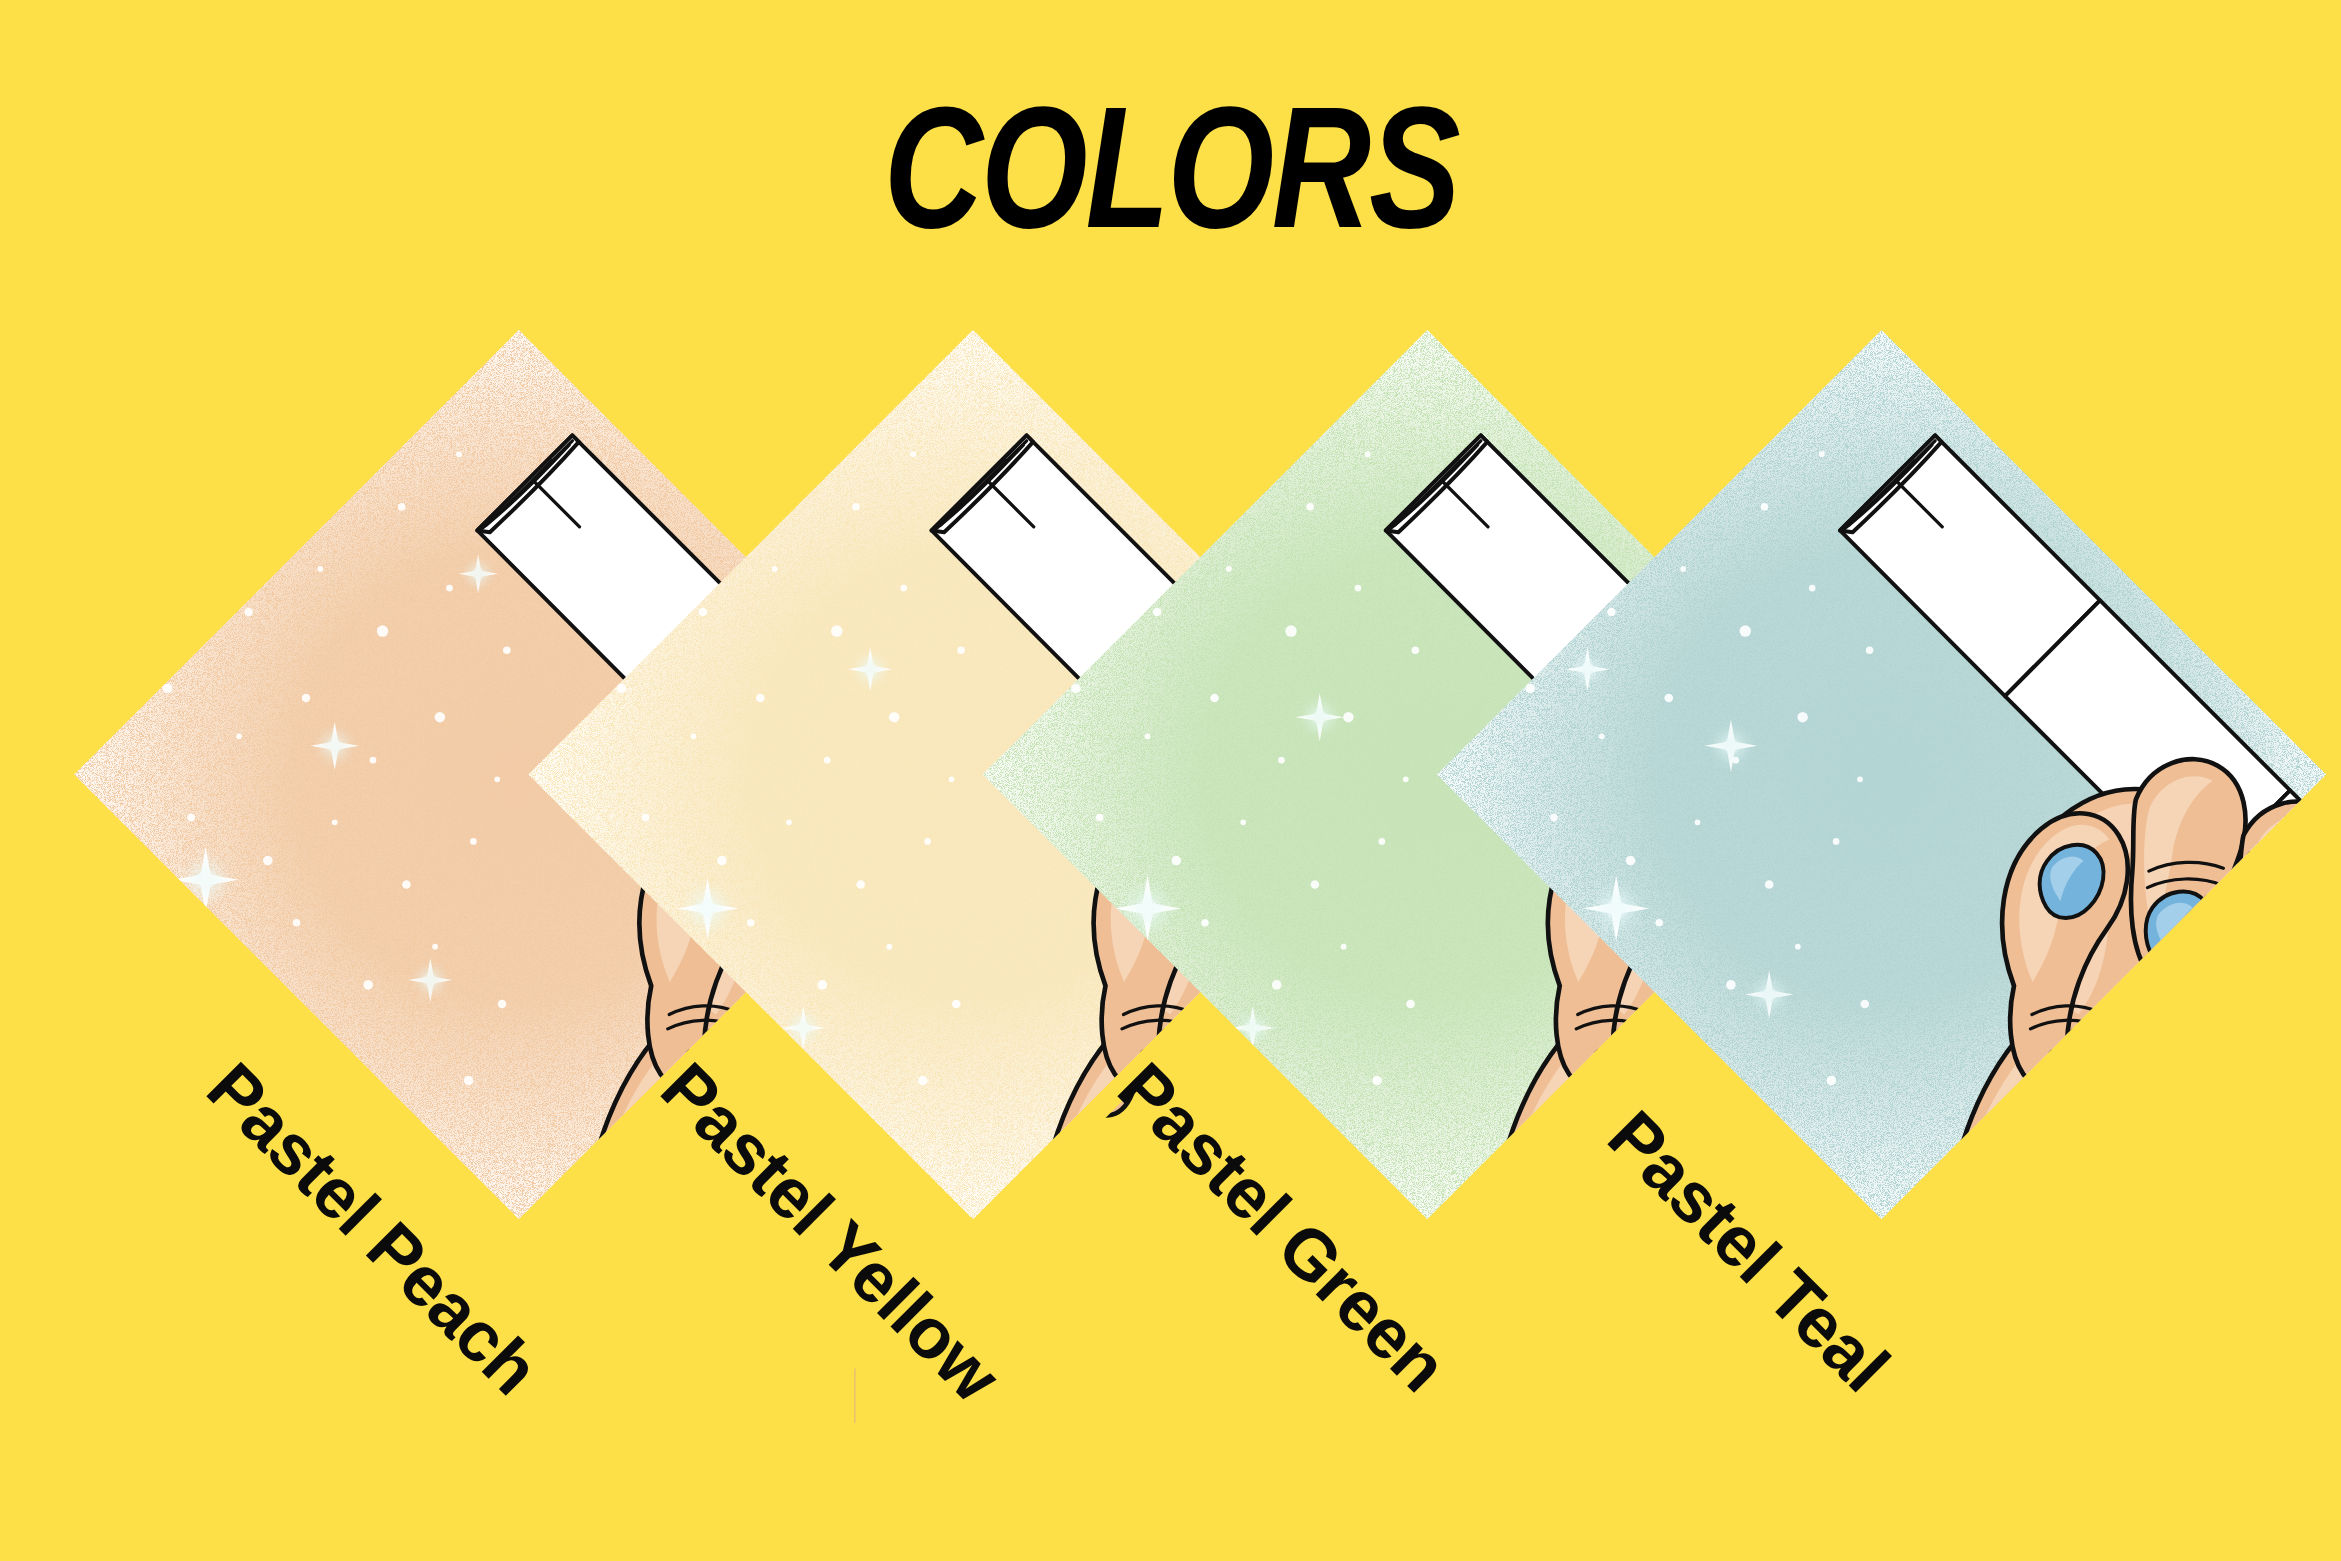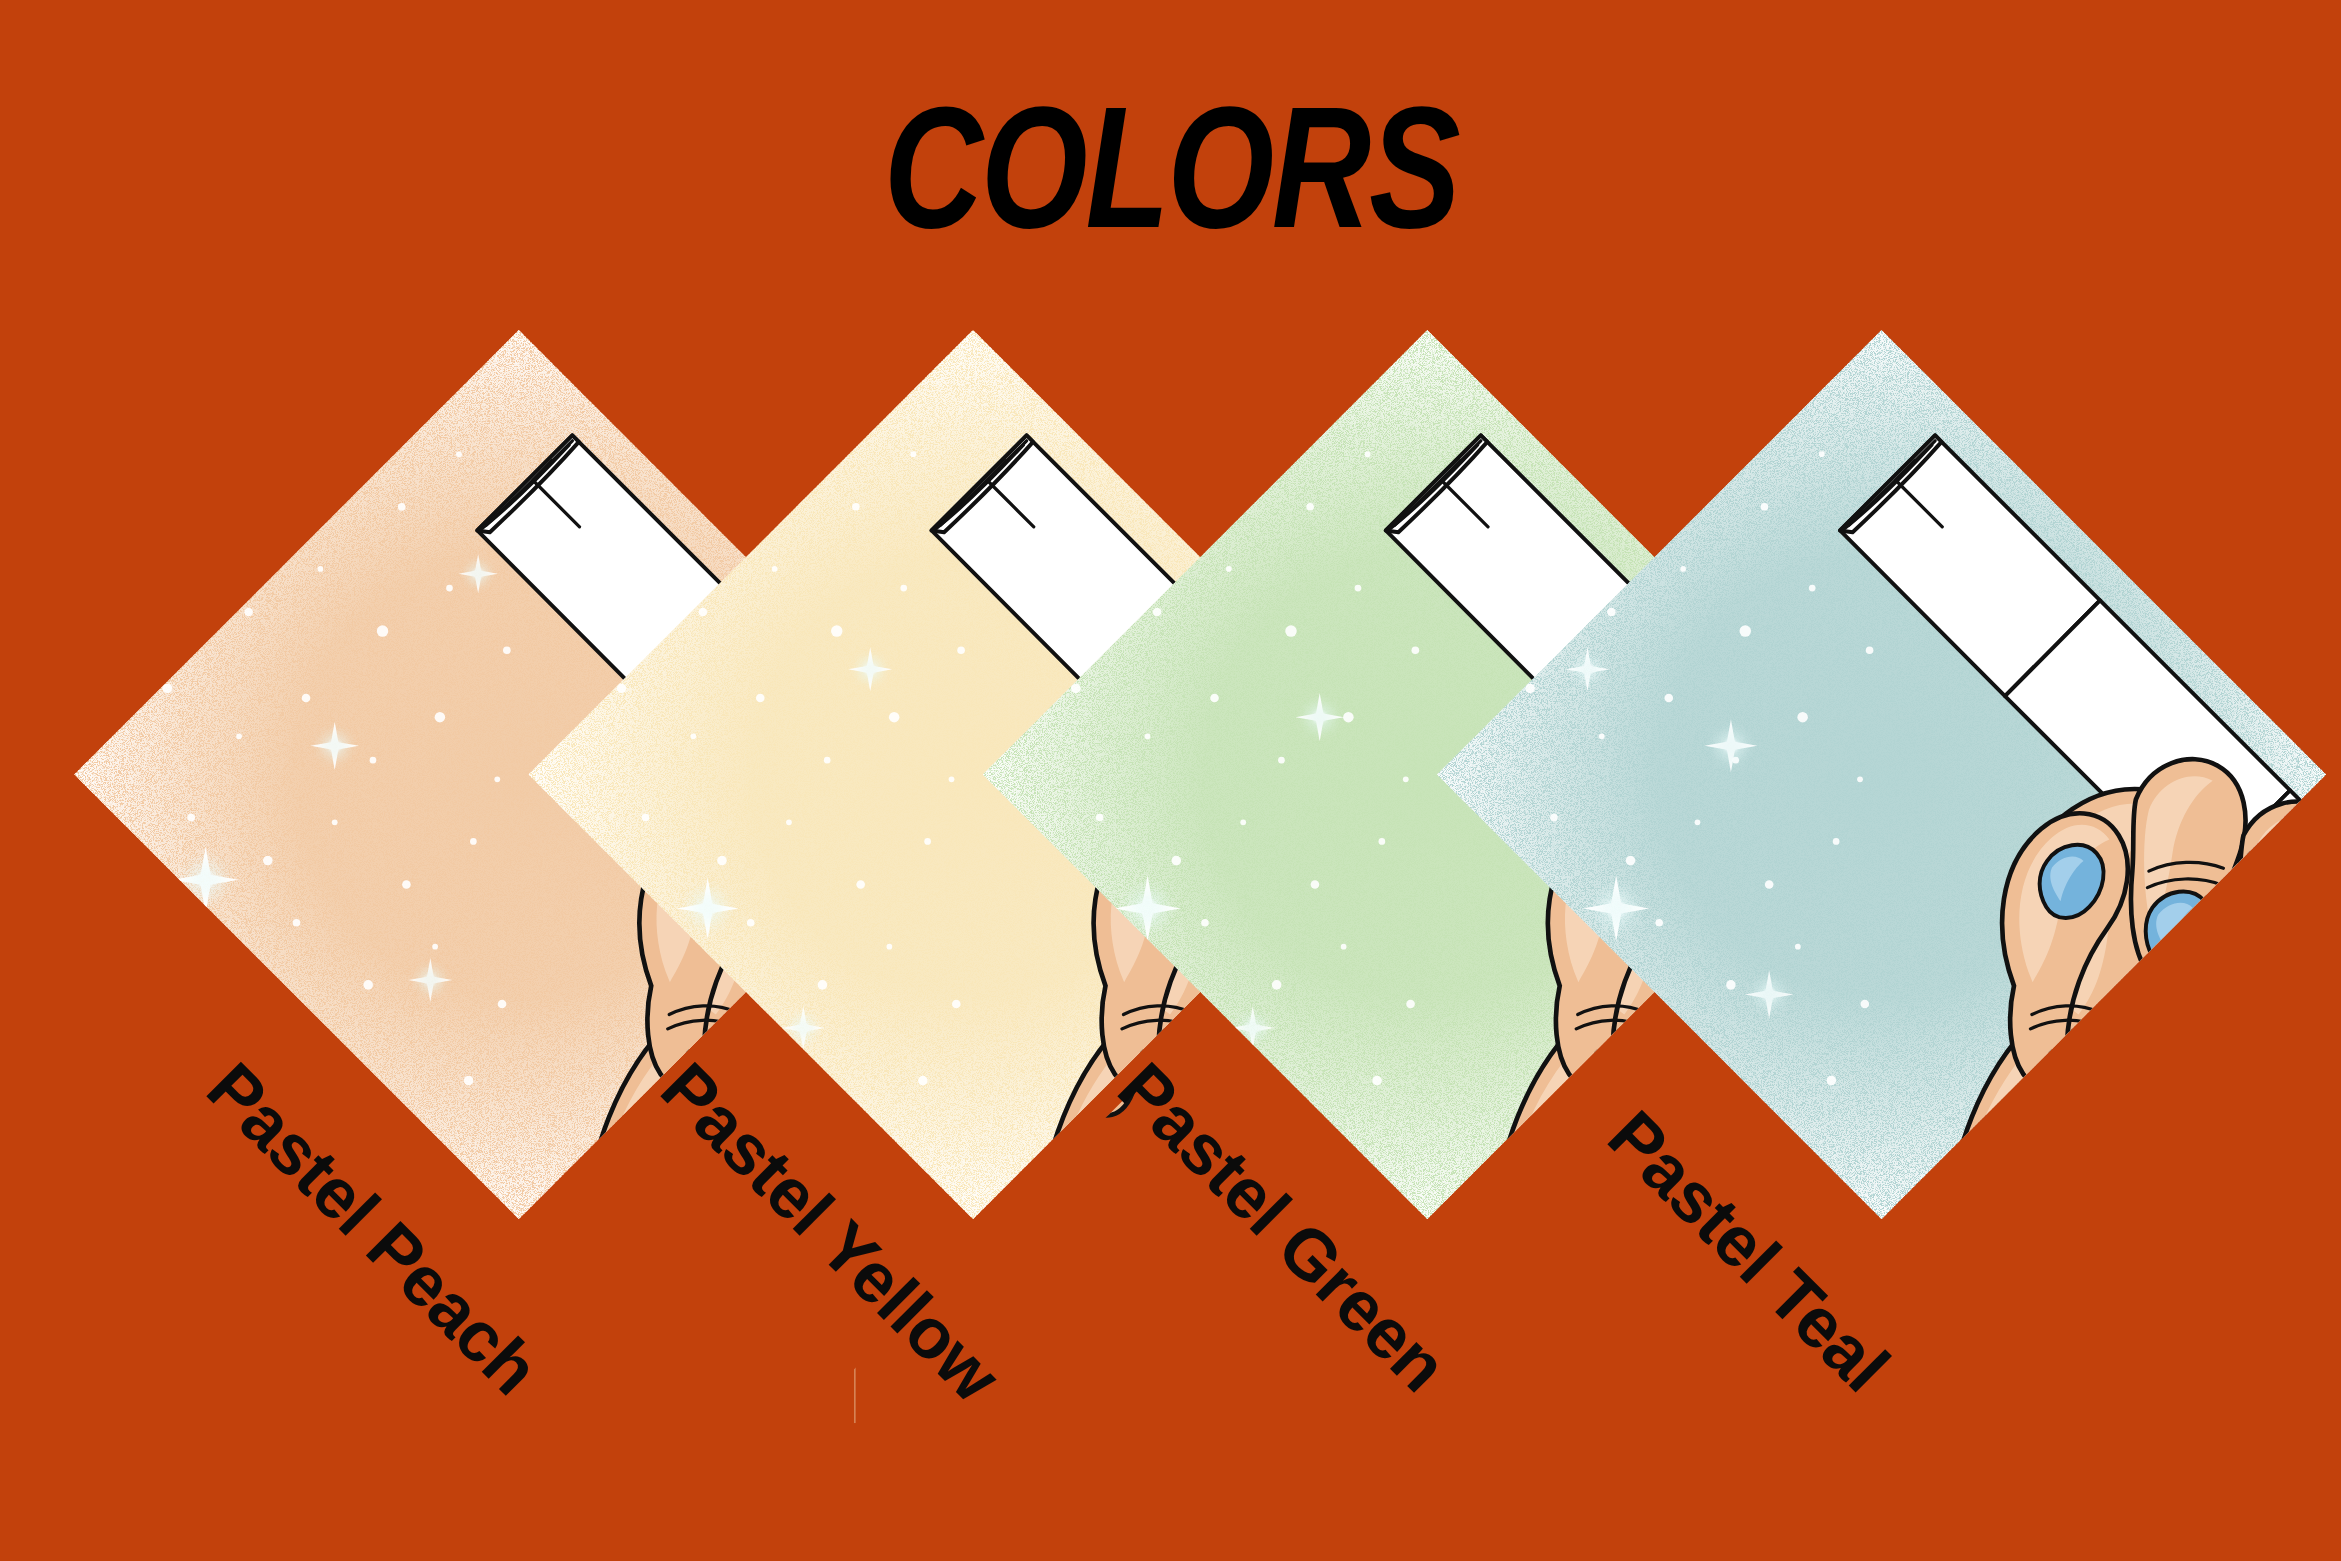--- a/index.html
+++ b/index.html
@@ -1,18 +1,18 @@
 <!DOCTYPE html>
 <html style="font-size:7.7px"><head>
 <meta charset="utf-8">
 <style>
   html,body{margin:0;padding:0;background:#fff;}
   body{width:2342px;height:1561px;position:relative;overflow:hidden;
        font-family:"Liberation Sans","DejaVu Sans",sans-serif;background:#ffffff;}
-  #stage{position:absolute;left:0;top:0;width:2342px;height:1561px;background:#c2410c;}
+  #stage{position:absolute;left:0;top:0;width:2342px;height:1561px;background:#fde047;}
 
   .title{
     position:absolute; left:0; top:81px; width:2342px;
     text-align:center;
     font-size:172px;
     font-weight:bold;
     font-style:italic;
     letter-spacing:-2.9px;
     color:#000000;
     font-family:"Liberation Sans","DejaVu Sans",sans-serif;

